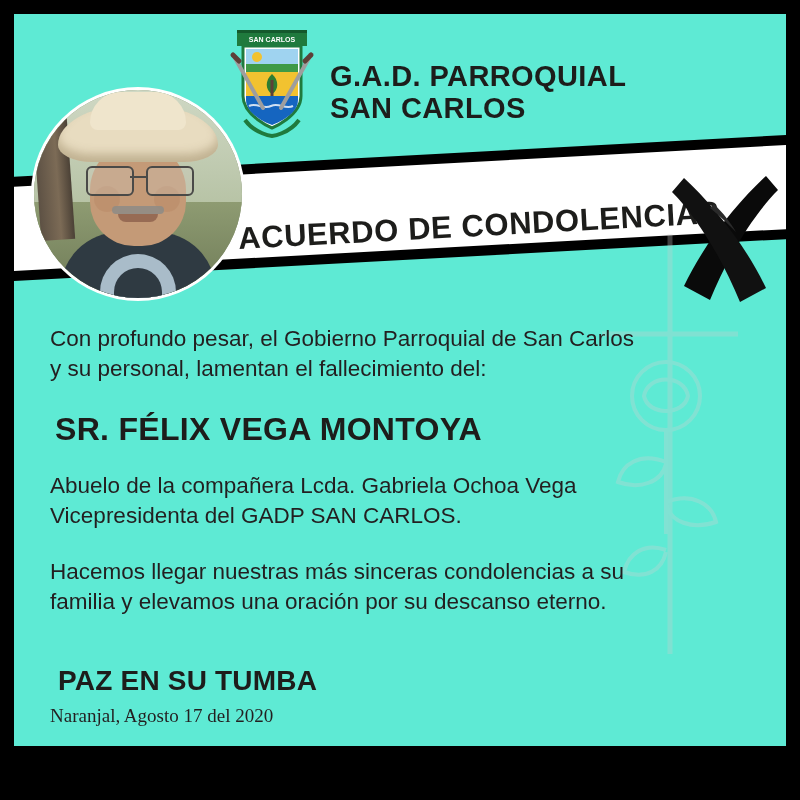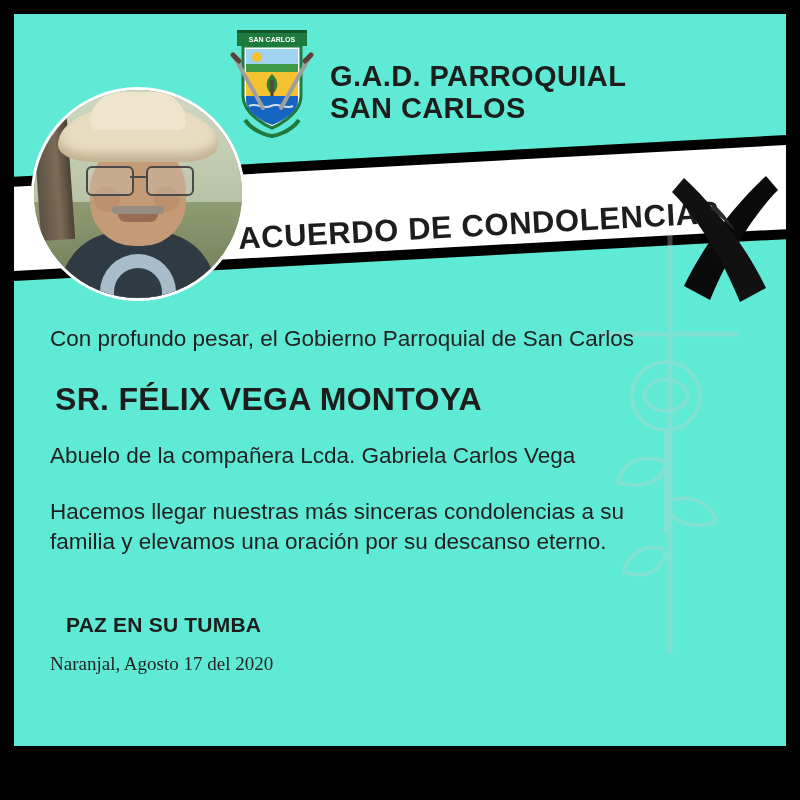--- a/index.html
+++ b/index.html
@@ -224,23 +224,23 @@
   .gap-d { height: 40px; }
   .deceased-name {
     font-weight: bold;
     font-size: 32px;
     letter-spacing: 0.3px;
     margin: 5px;
     color: #1d1d1b;
   }
   .peace {
     font-weight: bold;
-    font-size: 21px;
+    font-size: 28px;
     letter-spacing: 0.2px;
-    margin: 16px;
+    margin: 8px;
     color: #1d1d1b;
   }
   .place-date {
     font-size: 19px;
     margin: 6px 0 0 0;
     color: #231f20;
     font-family: Liberation Serif, serif;
   }
 </style>
 </head>
@@ -334,26 +334,28 @@
           <path d="M92 206 C92 240 92 276 92 310"></path>
           <path d="M92 238 C66 228 48 240 44 258 C66 266 88 258 92 240"></path>
           <path d="M92 278 C118 268 138 280 142 298 C118 306 96 298 92 280"></path>
           <path d="M92 326 C70 318 54 330 50 348 C72 356 88 346 92 328"></path>
         </g>
       </svg>
     </div>
 
     <div class="body-text">
       <p class="para">Con profundo pesar, el Gobierno Parroquial de San Carlos</p>
+      <p class="para">y su personal, lamentan el fallecimiento del:</p>
 
       <div class="gap-a"></div>
       <p class="deceased-name">SR. FÉLIX VEGA MONTOYA</p>
 
       <div class="gap-b"></div>
-      <p class="para">Abuelo de la compañera Lcda. Gabriela Carlos Vega</p>
+      <p class="para">Abuelo de la compañera Lcda. Gabriela Ochoa Vega</p>
+      <p class="para">Vicepresidenta del GADP SAN CARLOS.</p>
 
       <div class="gap-c"></div>
       <p class="para">Hacemos llegar nuestras más sinceras condolencias a su</p>
       <p class="para">familia y elevamos una oración por su descanso eterno.</p>
 
       <div class="gap-d"></div>
       <p class="peace">PAZ EN SU TUMBA</p>
       <p class="place-date">Naranjal, Agosto 17 del 2020</p>
     </div>
 

